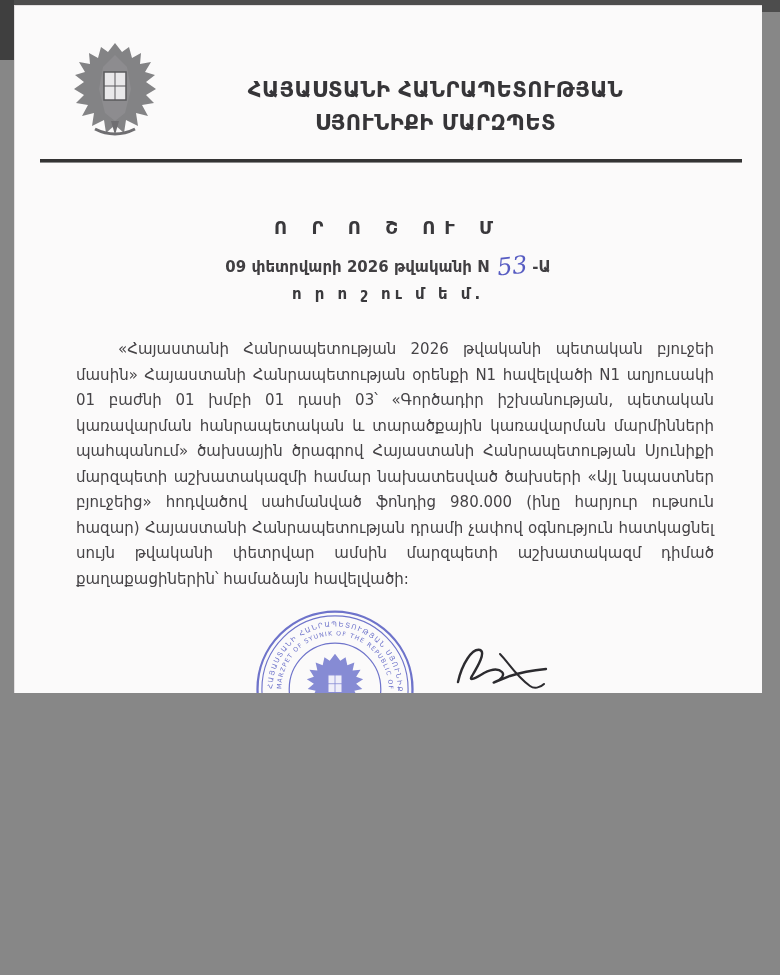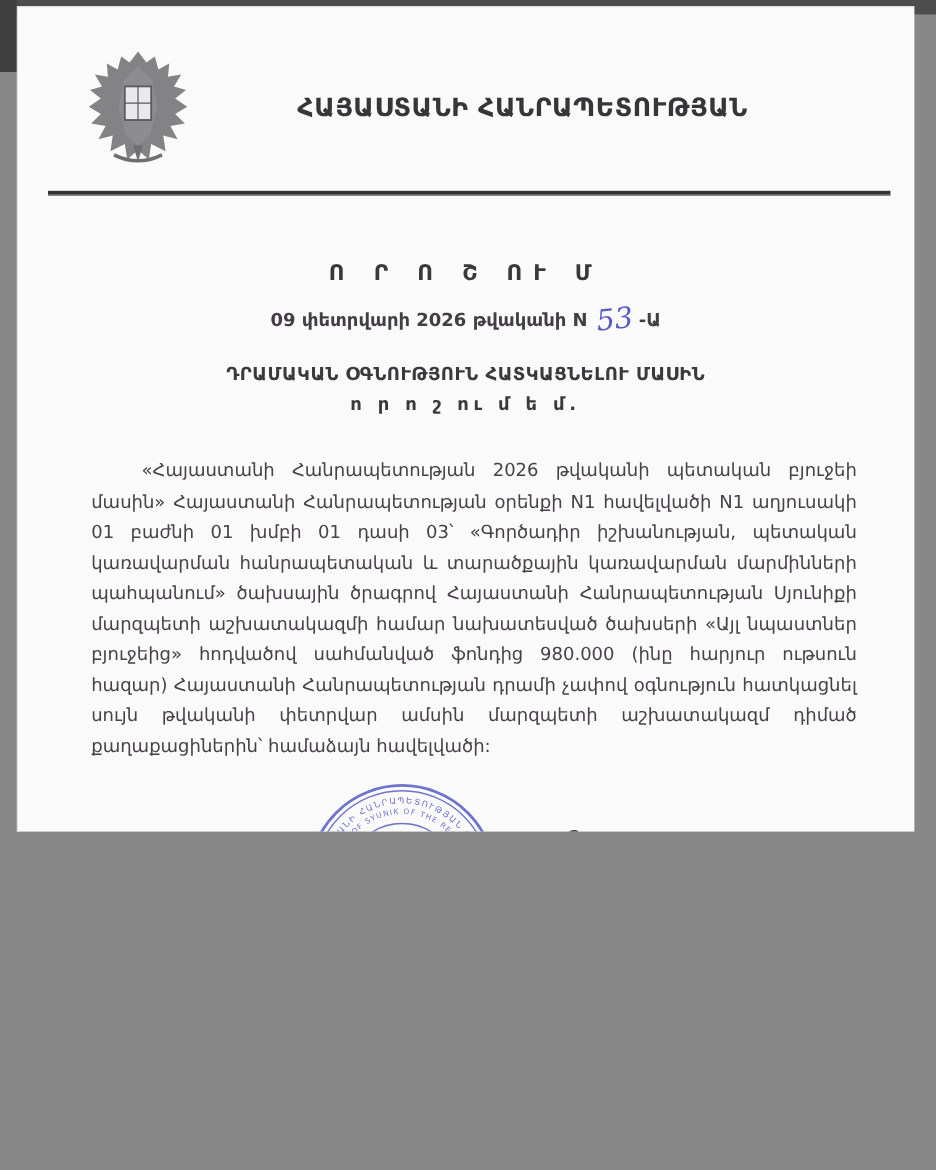--- a/index.html
+++ b/index.html
@@ -63,32 +63,32 @@
       <path fill="#767578" opacity="0.9" d="M50,6 L43,15 36,10 33,21 24,16 25,27 14,25 20,35 10,38 19,45 9,52 19,58 11,66 23,68 17,79 29,76 27,89 39,83 41,96 50,88 59,96 61,83 73,89 71,76 83,79 77,68 89,66 81,58 91,52 81,45 90,38 80,35 86,25 75,27 76,16 67,21 64,10 57,15 Z"></path>
       <path fill="#8d8c8f" d="M50,18 L38,30 34,52 40,76 50,84 60,76 66,52 62,30 Z"></path>
       <rect x="39" y="35" width="22" height="28" fill="#e9e8ea" stroke="#5a595c" stroke-width="1.5"></rect>
       <line x1="50" y1="35" x2="50" y2="63" stroke="#5a595c" stroke-width="1"></line>
       <line x1="39" y1="49" x2="61" y2="49" stroke="#5a595c" stroke-width="1"></line>
       <path d="M30,92 Q50,102 70,92" stroke="#6f6e71" stroke-width="3" fill="none"></path>
       <path d="M46,84 L50,98 L54,84" fill="#6f6e71"></path>
     </svg>
     <div class="org">
       <div>ՀԱՅԱՍՏԱՆԻ ՀԱՆՐԱՊԵՏՈՒԹՅԱՆ</div>
+      <div>ՍՅՈՒՆԻՔԻ ՄԱՐԶՊԵՏ</div>
     </div>
   </div>
 
   <div class="rule"></div>
 
   <div class="title">Ո Ր Ո Շ ՈՒ Մ</div>
 
   <div class="dateline">
     <span>09 փետրվարի 2026 թվականի N</span><span class="hand">53</span><span>-Ա</span>
   </div>
 
-  <div class="subject">ԴՐԱՄԱԿԱՆ ՕԳՆՈՒԹՅՈՒՆ ՀԱՏԿԱՑՆԵԼՈՒ ՄԱՍԻՆ</div>
 
 
   <div class="decide">ո ր ո շ ու մ  ե մ.</div>
 
   <p class="para">«Հայաստանի Հանրապետության 2026 թվականի պետական բյուջեի մասին» Հայաստանի Հանրապետության օրենքի N1 հավելվածի N1 աղյուսակի 01 բաժնի 01 խմբի 01 դասի 03՝ «Գործադիր իշխանության, պետական կառավարման հանրապետական և տարածքային կառավարման մարմինների պահպանում» ծախսային ծրագրով Հայաստանի Հանրապետության Սյունիքի մարզպետի աշխատակազմի համար նախատեսված ծախսերի «Այլ նպաստներ բյուջեից» հոդվածով սահմանված ֆոնդից 980.000 (ինը հարյուր ութսուն հազար) Հայաստանի Հանրապետության դրամի չափով օգնություն հատկացնել սույն թվականի փետրվար ամսին մարզպետի աշխատակազմ դիմած քաղաքացիներին՝ համաձայն հավելվածի:</p>
 
   <div class="sigzone">
 
     <svg class="stamp" viewBox="0 0 184 184" xmlns="http://www.w3.org/2000/svg">
       <defs>

